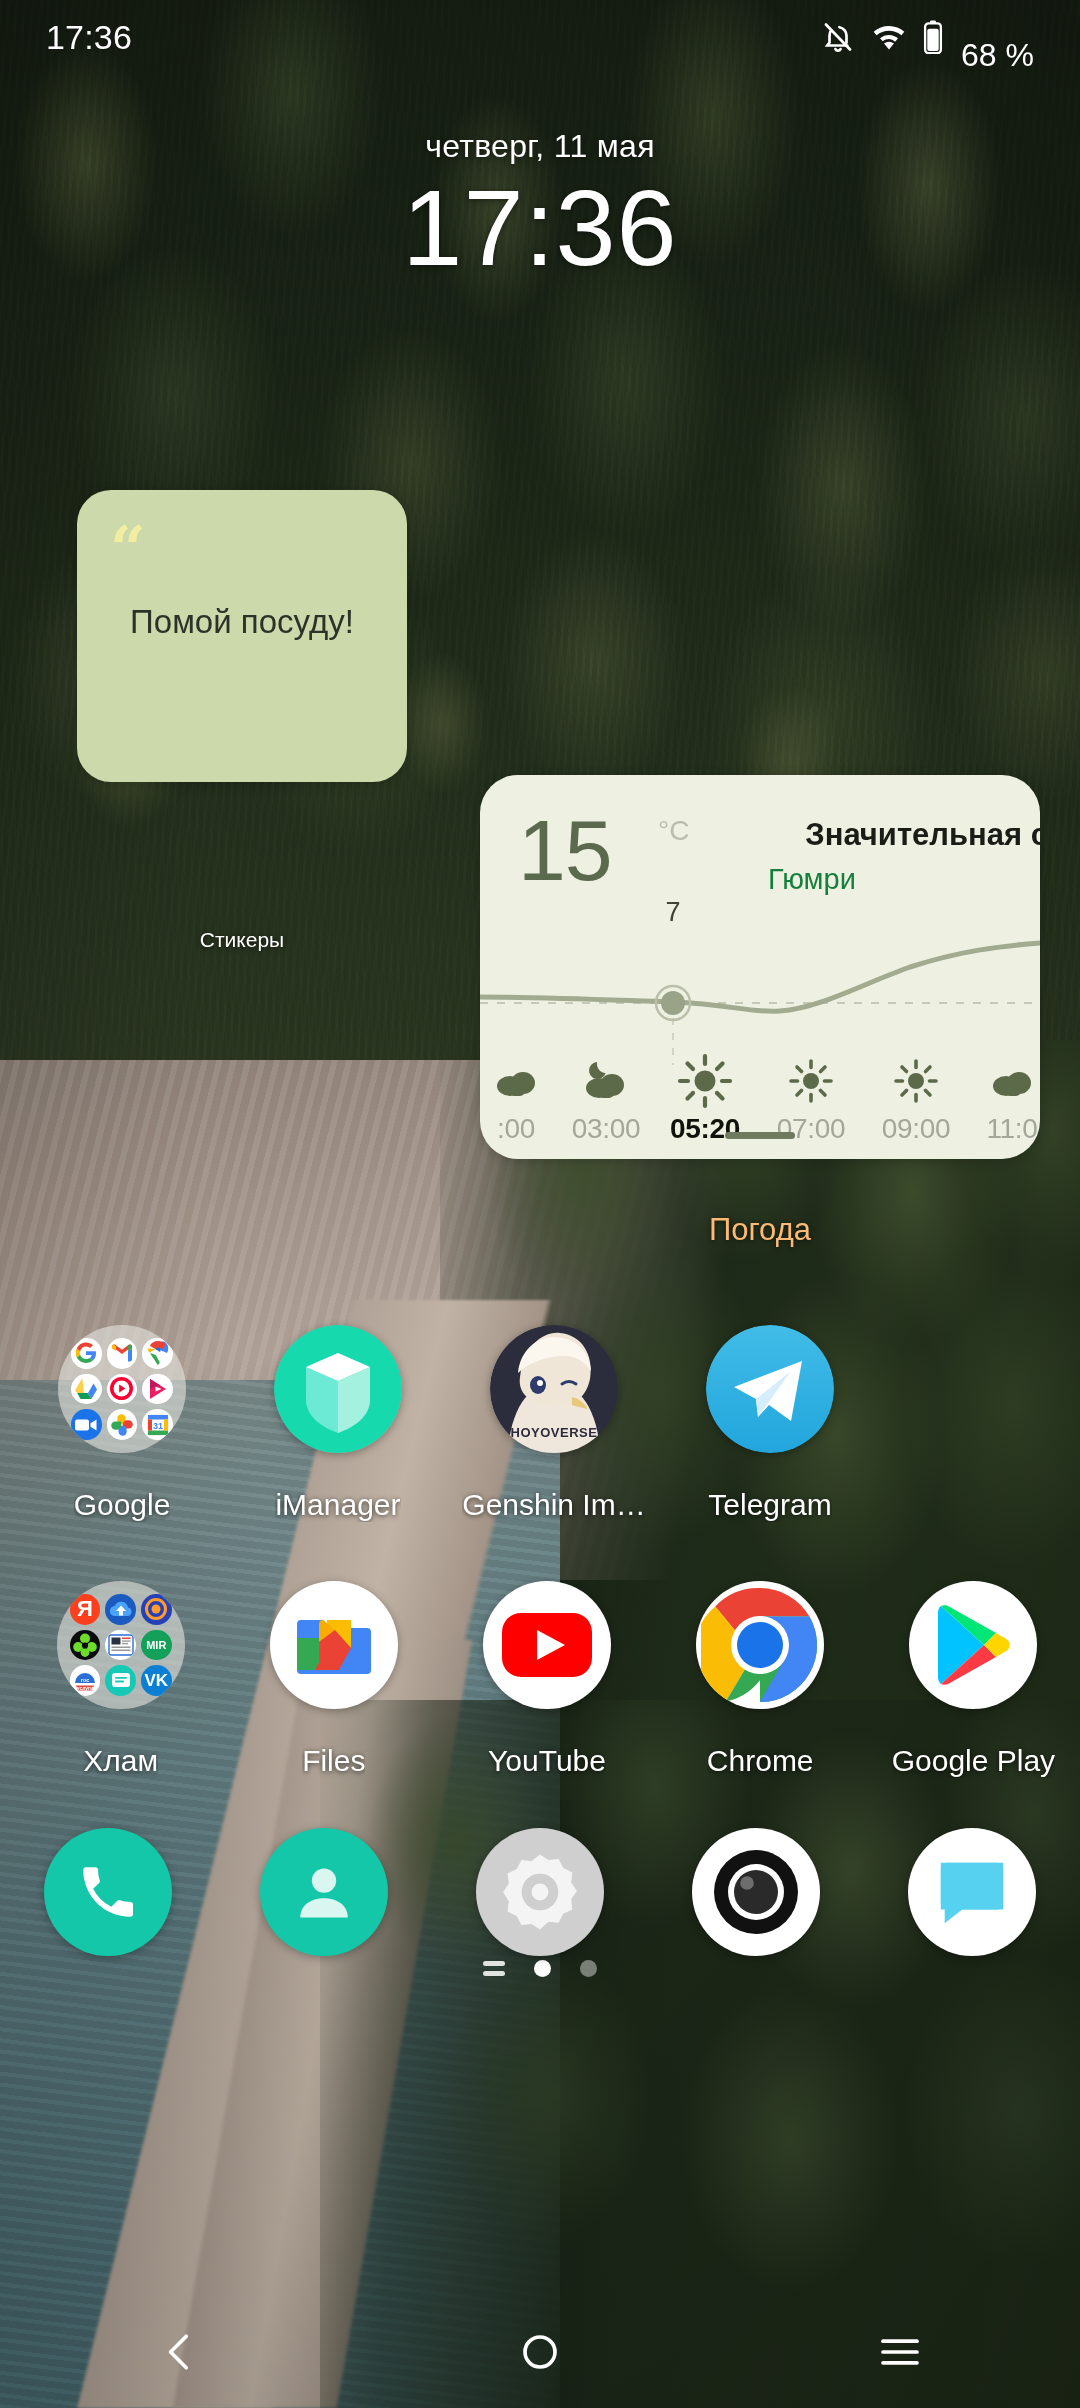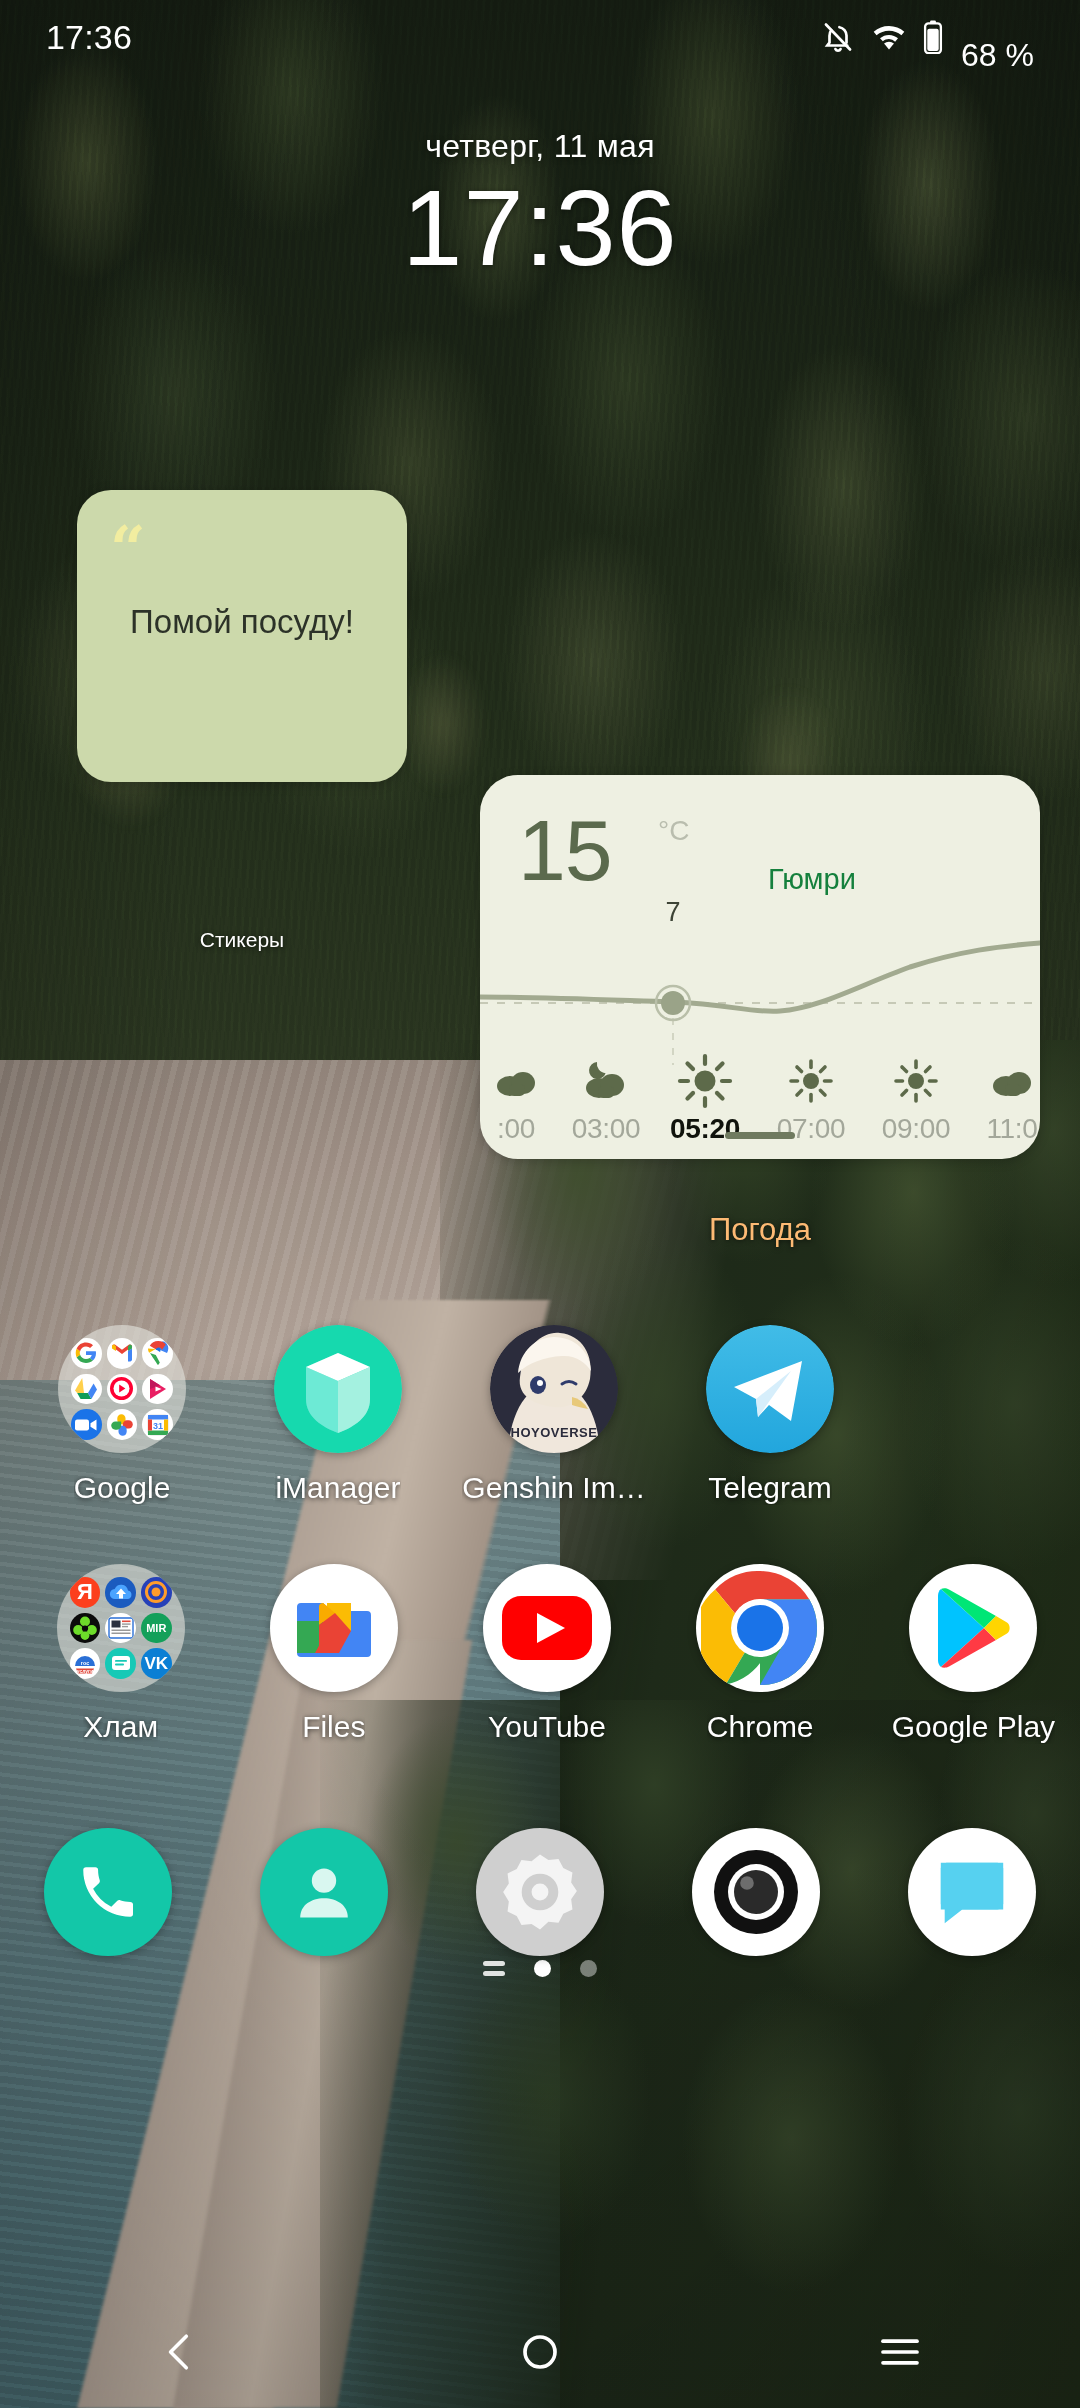--- a/index.html
+++ b/index.html
@@ -206,21 +206,21 @@
   .app-cell {
     width:216px; display:flex; flex-direction:column; align-items:center;
   }
   .app-icon {
     width:128px; height:128px; border-radius:50%;
     display:flex; align-items:center; justify-content:center;
     position:relative; overflow:hidden;
     box-shadow:0 2px 8px rgba(0,0,0,.3);
   }
   .app-label {
-    margin-top:18px; color:#fff; font-size:30px; max-width:206px;
+    margin-top:35px; color:#fff; font-size:30px; max-width:206px;
     white-space:nowrap; overflow:hidden; text-overflow:ellipsis; text-align:left;
     text-shadow:0 1px 5px rgba(0,0,0,.7);
   }
   .row-gap { height:59px; }
 
   
   .folder {
     background:rgba(226,226,220,.62);
     display:grid; grid-template-columns:repeat(3,1fr); grid-template-rows:repeat(3,1fr);
     gap:5px; padding:13px; box-shadow:none;
@@ -312,20 +312,21 @@
 
 <div id="sticker-widget">
   <div id="sticker-quote">“</div>
   <div id="sticker-text">Помой посуду!</div>
 </div>
 <div id="sticker-label">Стикеры</div>
 
 <div id="weather-widget">
   <div id="wx-temp">15</div>
   <div id="wx-unit">°C</div>
+  <div id="wx-cond" class="clip">Значительная с</div>
   <div id="wx-city">Гюмри</div>
 
   <div id="wx-graph">
     <svg width="560" height="160" viewBox="0 0 560 160">
       <line x1="0" y1="98" x2="560" y2="98" stroke="#c6c9b6" stroke-width="2" stroke-dasharray="8 9"></line>
       <line x1="193" y1="98" x2="193" y2="160" stroke="#d2d5c3" stroke-width="2" stroke-dasharray="7 8"></line>
       <path d="M0 92 C 60 92, 130 95, 193 97 C 250 99, 268 108, 300 106 C 340 103, 380 80, 430 62 C 480 46, 520 41, 560 38" fill="none" stroke="#a2aa90" stroke-width="5" stroke-linecap="round"></path>
       <circle cx="193" cy="98" r="17" fill="none" stroke="#b9bfa9" stroke-width="2.5"></circle>
       <circle cx="193" cy="98" r="12" fill="#9aa388"></circle>
     </svg>

